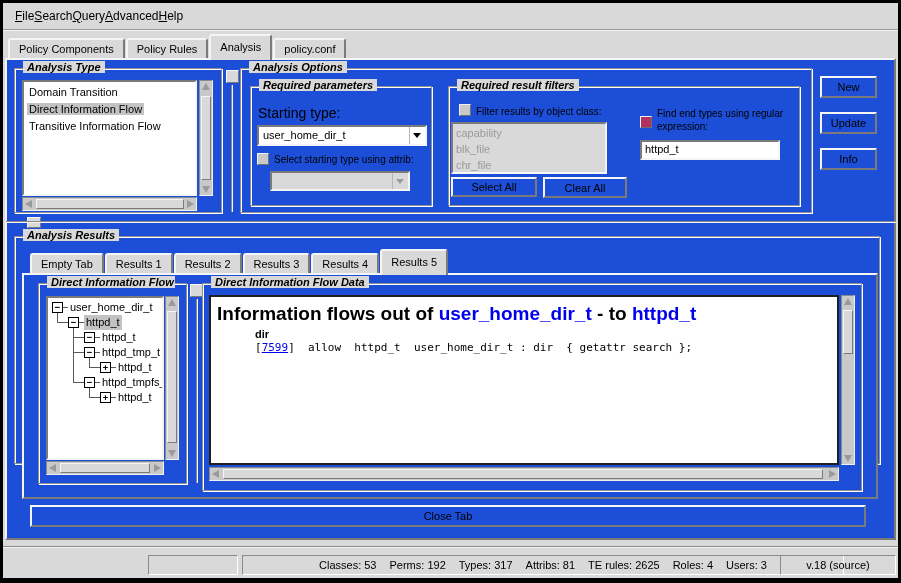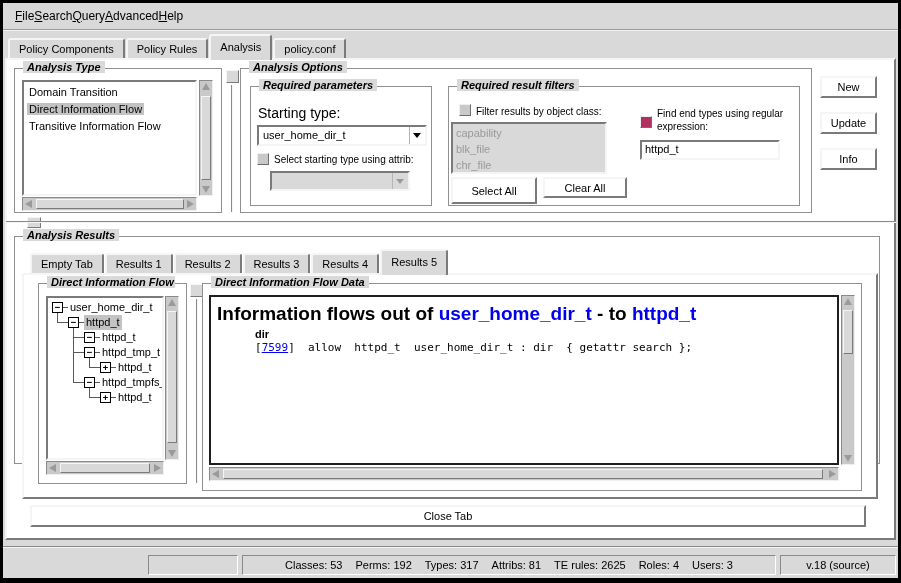--- a/index.html
+++ b/index.html
@@ -3,21 +3,21 @@
 <meta charset="utf-8">
 <style>
   * { box-sizing: border-box; margin: 0; padding: 0; }
   body { background: #6e6e6e; font-family: "Liberation Sans", sans-serif; }
   .window {
     position: relative; width: 901px; height: 583px; background: #d9d9d9;
     box-shadow: inset 0 0 0 3px #000, inset 0 -5px 0 #000;
     overflow: hidden;
   }
   
-  .raised  { border: 2px solid; border-color: #f5f5f5 #7a7a7a #7a7a7a #f5f5f5; background: #ffffff; }
+  .raised  { border: 2px solid; border-color: #f5f5f5 #7a7a7a #7a7a7a #f5f5f5; background: #1d4ed8; }
   .sunken  { border: 2px solid; border-color: #7a7a7a #f5f5f5 #f5f5f5 #7a7a7a; }
   .labelframe { position: absolute; border: 1px solid #909090;
                 box-shadow: 1px 1px 0 #ffffff inset, 1px 1px 0 #ffffff; }
   .lf-title { position: absolute; top: -8px; left: 8px; background: #d9d9d9; padding: 0 4px;
               font: italic bold 11px "Liberation Sans", sans-serif; white-space: nowrap; overflow: hidden; }
   
   .menu-bar { position: absolute; left: 3px; top: 3px; width: 895px; height: 27px;
               display: flex; align-items: center; padding-left: 12px;
               font-size: 12px; border-bottom: 1px solid #9a9a9a; box-shadow: 0 1px 0 #f2f2f2; }
   .menu-item { cursor: default; }
@@ -155,21 +155,21 @@
 
     <div class="labelframe" style="left:207px; top:17px; width:352px; height:120px;">
       <span class="lf-title">Required result filters</span>
       <span class="cb" style="left:10px; top:17px;"></span>
       <span class="cb-label" style="left:27px; top:18px;">Filter results by object class:</span>
       <div class="listbox disabled sunken" id="object-class-list" style="left:2px; top:35px; width:156px; height:52px; padding-top:1px;">
           <div class="list-item">capability</div>
           <div class="list-item">blk_file</div>
           <div class="list-item">chr_file</div>
         </div>
-      <div class="btn raised" style="left:2px; top:90px; width:86px; height:27px;">Select All</div>
+      <div class="btn raised" style="left:2px; top:90px; width:86px; height:20px;">Select All</div>
       <div class="btn raised" style="left:94px; top:90px; width:84px; height:21px;">Clear All</div>
       <span class="cb checked" style="left:191px; top:29px;"></span>
       <span class="cb-label wrap" style="left:208px; top:20px; width:146px;">Find end types using regular expression:</span>
       <div class="entry" style="left:191px; top:53px; width:140px; height:20px;">httpd_t</div>
     </div>
   </div>
 
   <div class="btn raised" style="left:820px; top:76px;  width:57px; height:22px;">New</div>
   <div class="btn raised" style="left:820px; top:112px; width:57px; height:22px;">Update</div>
   <div class="btn raised" style="left:820px; top:148px; width:57px; height:22px;">Info</div>
@@ -261,21 +261,21 @@
         <div class="tab">Results 3</div>
         <div class="tab">Results 4</div>
         <div class="tab selected">Results 5</div>
       </div>
 
     <div class="btn raised" style="left:15px; top:268px; width:836px; height:22px;">Close Tab</div>
   </div>
 
   <div class="sash-line-h" style="left:3px; top:546px; width:895px;"></div>
   <div class="status-box" style="left:148px; top:555px; width:90px;"></div>
-  <div class="status-box" style="left:242px; top:555px; width:534px;">
+  <div class="status-box" style="left:242px; top:555px; width:602px;">
       <span>Classes: 53</span>
       <span>Perms: 192</span>
       <span>Types: 317</span>
       <span>Attribs: 81</span>
       <span>TE rules: 2625</span>
       <span>Roles: 4</span>
       <span>Users: 3</span>
     </div>
   <div class="status-box" style="left:780px; top:555px; width:116px;">v.18 (source)</div>
 

